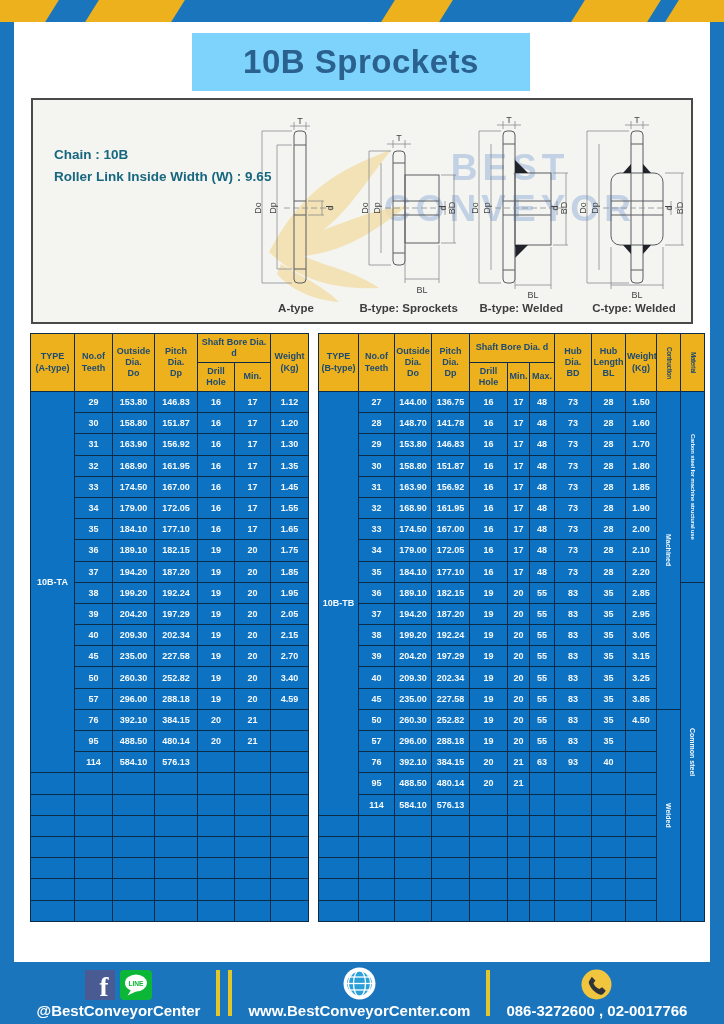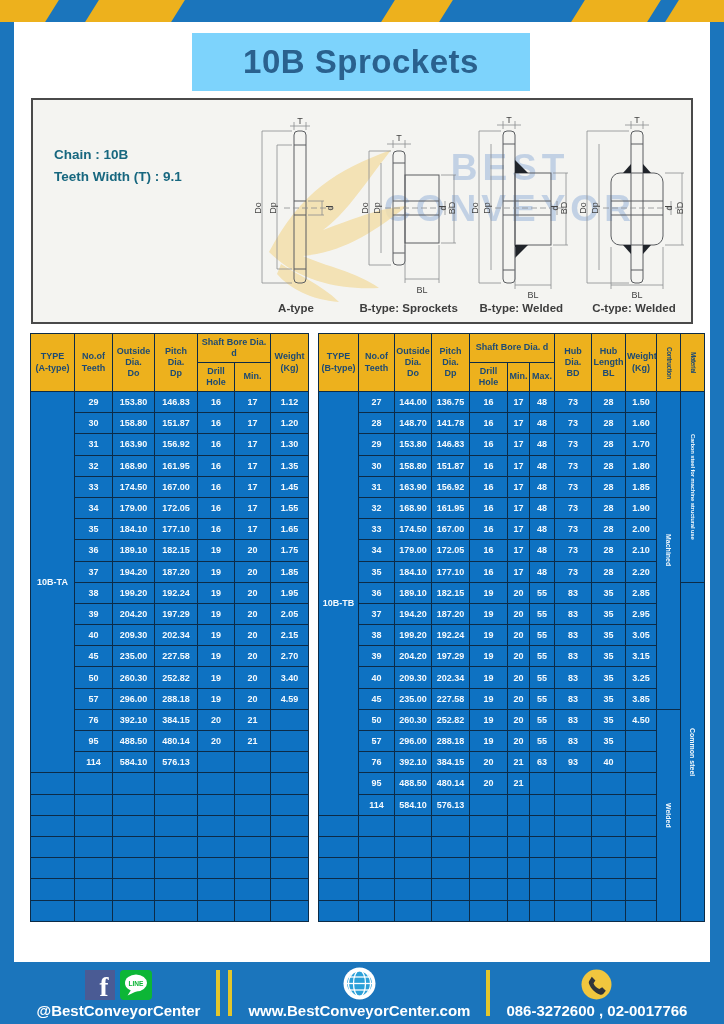--- a/index.html
+++ b/index.html
@@ -73,21 +73,21 @@
       <div>BEST</div>
       <div>CONVEYOR</div>
     </div>
     <svg class="bird" width="180" height="175" viewBox="0 0 180 175">
       <path d="M28 118 C60 58 95 36 150 16 C118 58 104 80 82 96 C115 84 138 74 166 72 C128 102 100 118 62 122 C84 132 116 138 138 154 C100 156 58 148 28 118 Z" fill="#f3dfab"></path>
       <path d="M40 130 C55 140 80 150 98 168 C70 166 48 154 36 140 Z" fill="#f3dfab"></path>
     </svg>
 
     <div class="specs">
       <div>Chain  :  10B</div>
-      <div>Teeth Width (T)  :  9.1</div>
+      <div>Roller Link Inside Width (W) : 9.65</div>
     </div>
 
     <div class="diagrams">
 
       <div class="diag">
         <svg width="100" height="184" viewBox="0 0 100 184">
           <line class="dim" x1="44" y1="9" x2="64" y2="9"></line>
           <line class="dim" x1="48" y1="5" x2="48" y2="13"></line>
             <line class="dim" x1="60" y1="5" x2="60" y2="13"></line>
           <text class="dtx" x="54" y="7" text-anchor="middle">T</text>

